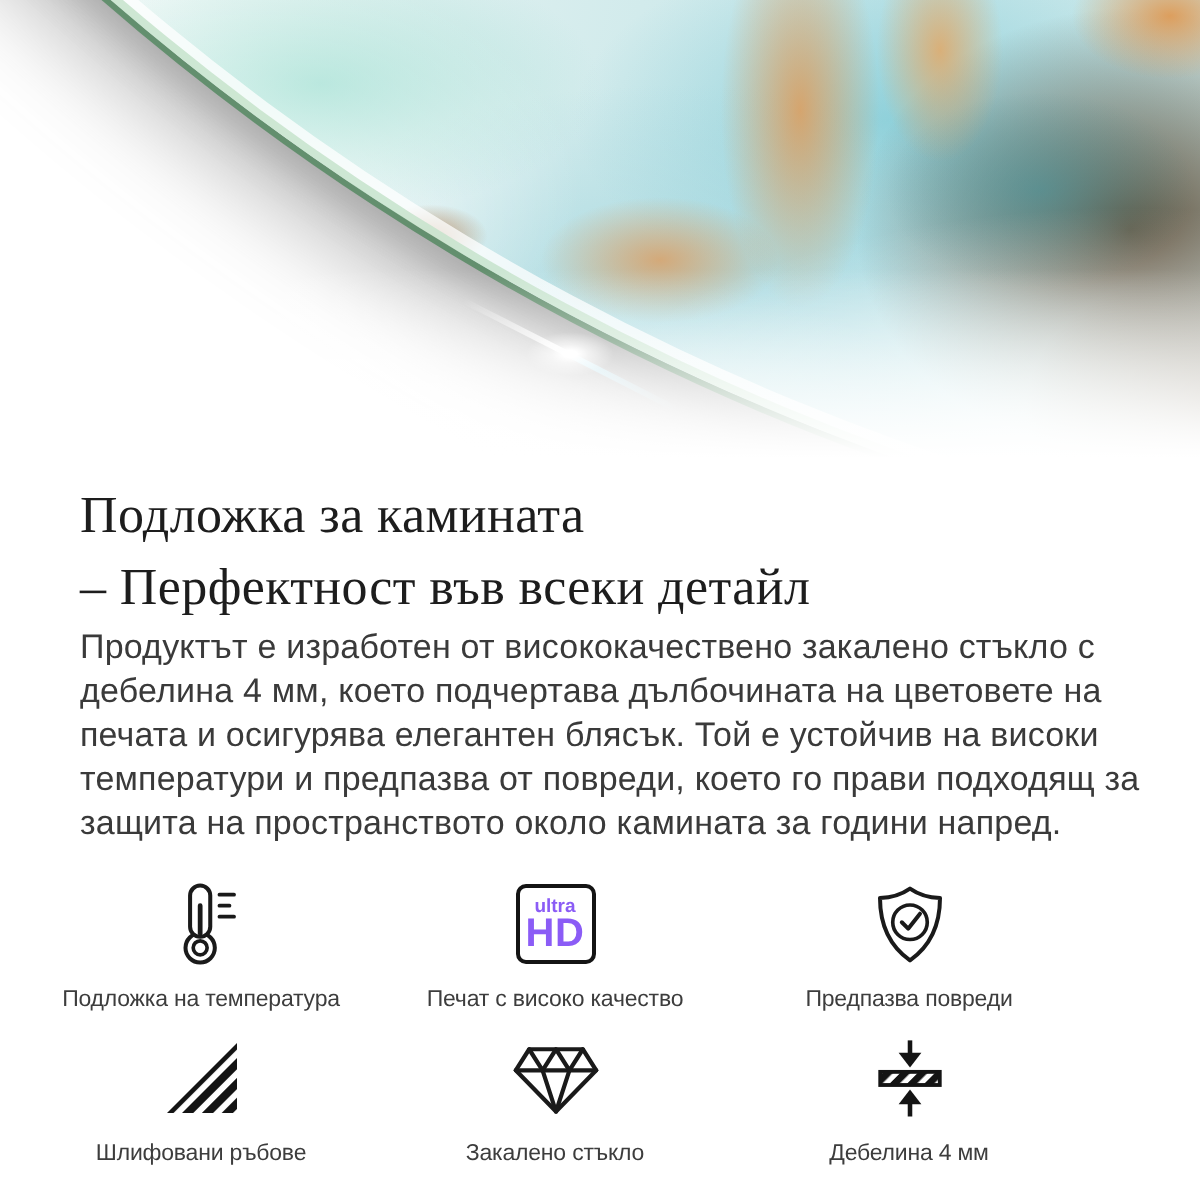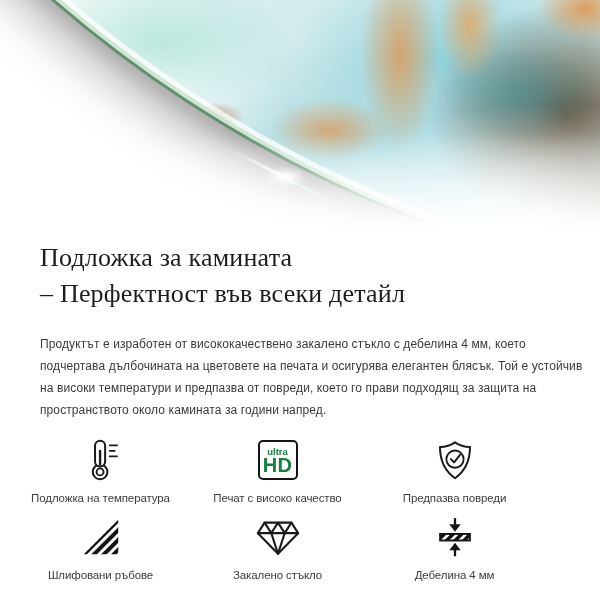--- a/index.html
+++ b/index.html
@@ -58,36 +58,36 @@
       radial-gradient(ellipse 430px 210px at 565px 255px, rgba(255,255,255,.92), rgba(255,255,255,0) 72%);
   }
 
   
   .content { position:relative; padding:0 40px; }
   h1 {
     margin-top:4px; font-family:"Liberation Serif", serif; font-weight:400;
     font-size:26px; line-height:36px; color:#1d1d1d; letter-spacing:.2px;
   }
   .desc {
-    margin-top:21px; width:545px; font-size:12px; line-height:22px;
+    margin-top:1px; width:545px; font-size:17px; line-height:22px;
     color:#3a3a3a; letter-spacing:.1px;
   }
 
   
   .features {
     display:grid; grid-template-columns:repeat(3, 1fr); row-gap:10px;
     width:531px; margin:16px 0 0 -28px;
   }
   .feature { display:flex; flex-direction:column; align-items:center; }
   .icon-box { height:46px; display:flex; align-items:center; justify-content:center; }
   .feature-label { margin-top:9px; font-size:11.5px; color:#3d3d3d; letter-spacing:-.1px; }
 
   .uhd-box {
     width:40px; height:40px; border:2.5px solid #141414; border-radius:5px;
-    display:flex; flex-direction:column; align-items:center; justify-content:center; color:#15803d;
+    display:flex; flex-direction:column; align-items:center; justify-content:center; color:#8b5cf6;
   }
   .uhd-top { font-size:9.5px; font-weight:700; line-height:10px; }
   .uhd-bottom { font-size:20px; font-weight:800; line-height:16px; letter-spacing:.3px; }
   svg { display:block; }
 </style>
 </head>
 <body>
 
 <div class="page">
 

